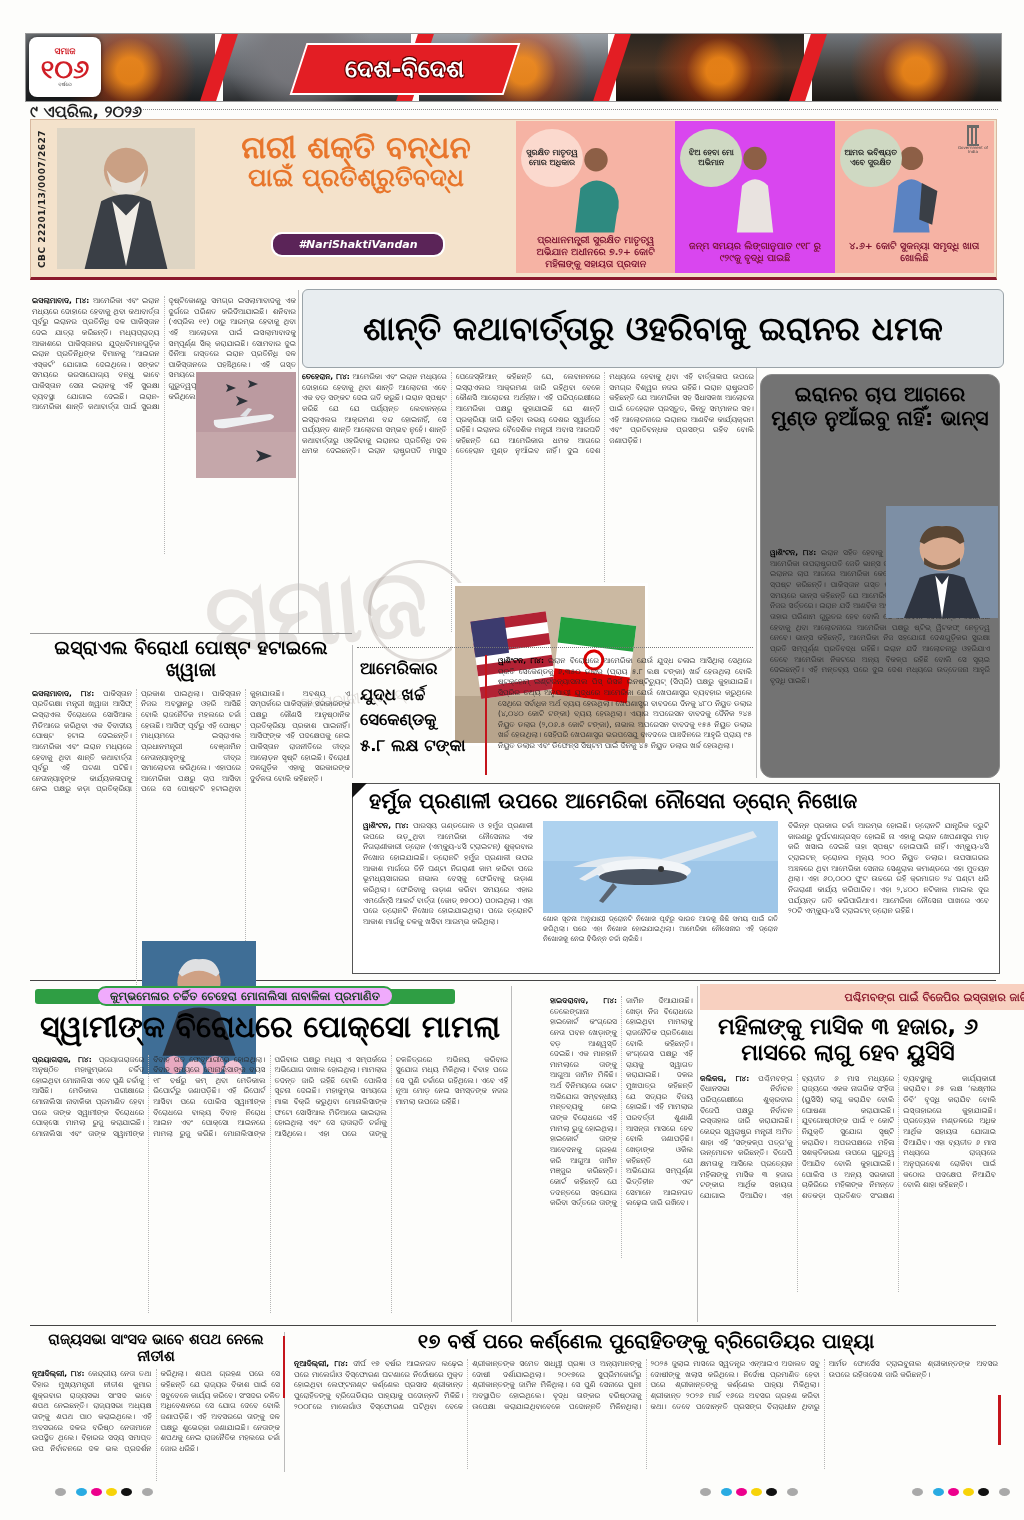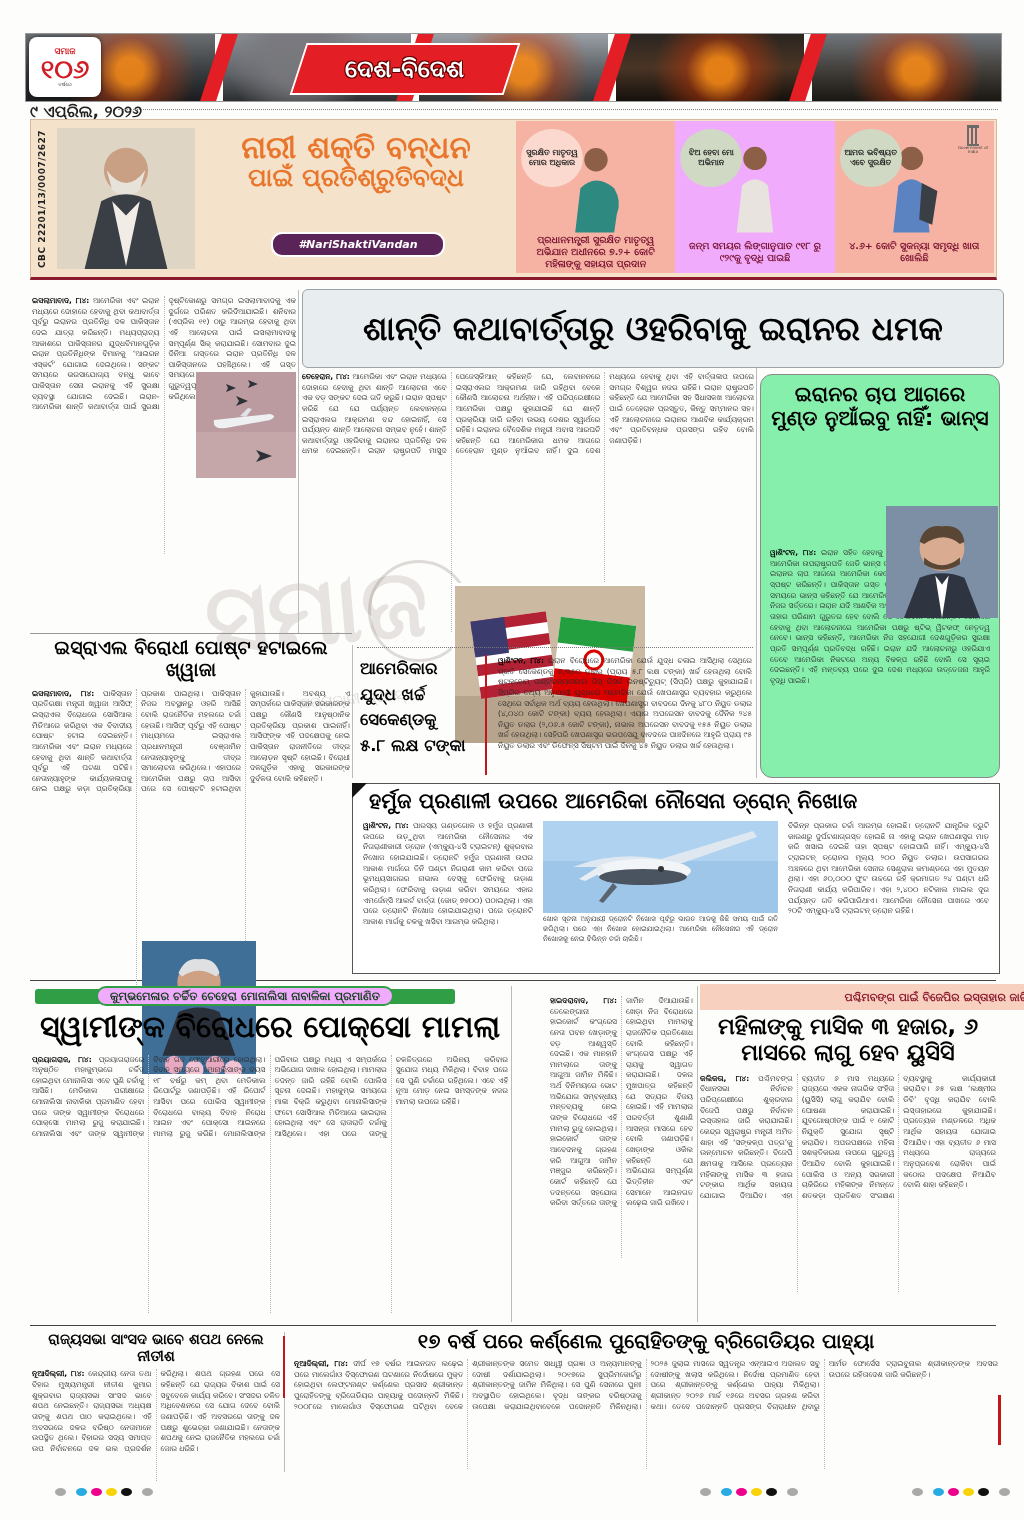--- a/index.html
+++ b/index.html
@@ -53,21 +53,21 @@
     font-size:9px;font-weight:bold;color:#222;letter-spacing:.5px;}
   .modi{left:26px;top:8px;width:138px;height:141px;background:linear-gradient(180deg,#e9e2d6 0%,#cfc6b6 100%);}
   .ad-title{left:175px;top:10px;width:300px;text-align:center;}
   .ad-title .t1{font-size:31px;font-weight:bold;color:#e8762c;line-height:1.1;}
   .ad-title .t2{font-size:25px;font-weight:bold;color:#e8762c;line-height:1.15;}
   .ad-hash{left:240px;top:112px;width:170px;height:21px;background:#5b2458;color:#fff;border-radius:11px;
     font-size:11px;font-weight:bold;font-style:italic;display:flex;align-items:center;justify-content:center;border:2px solid #fff;}
   .panels{position:absolute;left:485px;top:1px;width:478px;height:152px;display:flex;border-radius:6px;}
   .panel{flex:1;position:relative;overflow:hidden;}
   .panel.pink{background:#f6b3a4;}
-  .panel.orange{background:#f0abfc;}
+  .panel.orange{background:#d946ef;}
   .bubble{position:absolute;left:5px;top:8px;width:62px;height:58px;border-radius:50%;
     display:flex;align-items:center;justify-content:center;text-align:center;
     font-size:8px;font-weight:bold;color:#222;padding:3px;box-sizing:border-box;line-height:1.25;}
   .bubble.pinkish{background:#fbd9ce;}
   .bubble.greenish{background:#cfd9c3;}
   .pcaption{position:absolute;left:0;bottom:0;width:100%;height:42px;display:flex;align-items:center;justify-content:center;
     text-align:center;font-size:9.5px;font-weight:bold;color:#7a1230;padding:2px 6px;box-sizing:border-box;line-height:1.25;}
   .pfig{position:absolute;bottom:40px;left:50%;transform:translateX(-50%);width:78px;height:92px;}
   .emblem{position:absolute;right:4px;top:4px;width:34px;height:30px;text-align:center;}
   .emblem .col{margin:0 auto;width:12px;height:16px;background:
@@ -75,21 +75,21 @@
   .emblem .lbl{font-size:4px;color:#444;line-height:1.1;}
 
   
   .wm{left:205px;top:555px;font-size:96px;font-weight:bold;color:rgba(115,95,85,.16);transform:rotate(-5deg);z-index:0;}
   .wm2{left:300px;top:690px;font-size:15px;color:rgba(115,95,85,.22);transform:rotate(-5deg);z-index:0;}
   .wm-ring{left:368px;top:560px;width:96px;height:96px;border:3px solid rgba(115,95,85,.22);border-radius:50%;z-index:0;}
 
   
   .main-hl-box{left:302px;top:289px;width:700px;height:77px;background:#e8edf0;border:1px solid #9aa3a8;border-radius:6px;
     display:flex;align-items:center;justify-content:center;font-size:33px;}
-  .vance-box{left:760px;top:374px;width:240px;height:404px;border:1px solid #8a8a8a;border-radius:12px;background:#86efac;box-sizing:border-box;padding:8px 9px;}
+  .vance-box{left:760px;top:374px;width:240px;height:404px;border:1px solid #8a8a8a;border-radius:12px;background:#737373;box-sizing:border-box;padding:8px 9px;}
   .drone-box{left:352px;top:783px;width:648px;height:191px;border:1px solid #555;background:#fff;box-sizing:border-box;}
   .corner-fold{position:absolute;left:-1px;top:-1px;width:0;height:0;border-top:15px solid #151515;border-right:15px solid transparent;}
 
   .kicker-green{left:35px;top:984px;width:420px;height:24px;display:flex;align-items:center;}
   .kg-bar{flex:1;height:15px;background:#2f9e44;border-radius:3px;}
   .kg-pill{border:2px solid #2f9e44;background:#f0abfc;border-radius:13px;padding:1px 12px;margin:0 -6px;z-index:1;
     font-size:11.5px;font-weight:bold;color:#143d1c;white-space:nowrap;}
   .kicker-pink{left:700px;top:984px;width:328px;height:26px;background:#f8d0c0;display:flex;align-items:center;justify-content:flex-end;
     font-size:11px;font-weight:bold;color:#8b1a2d;}
 

